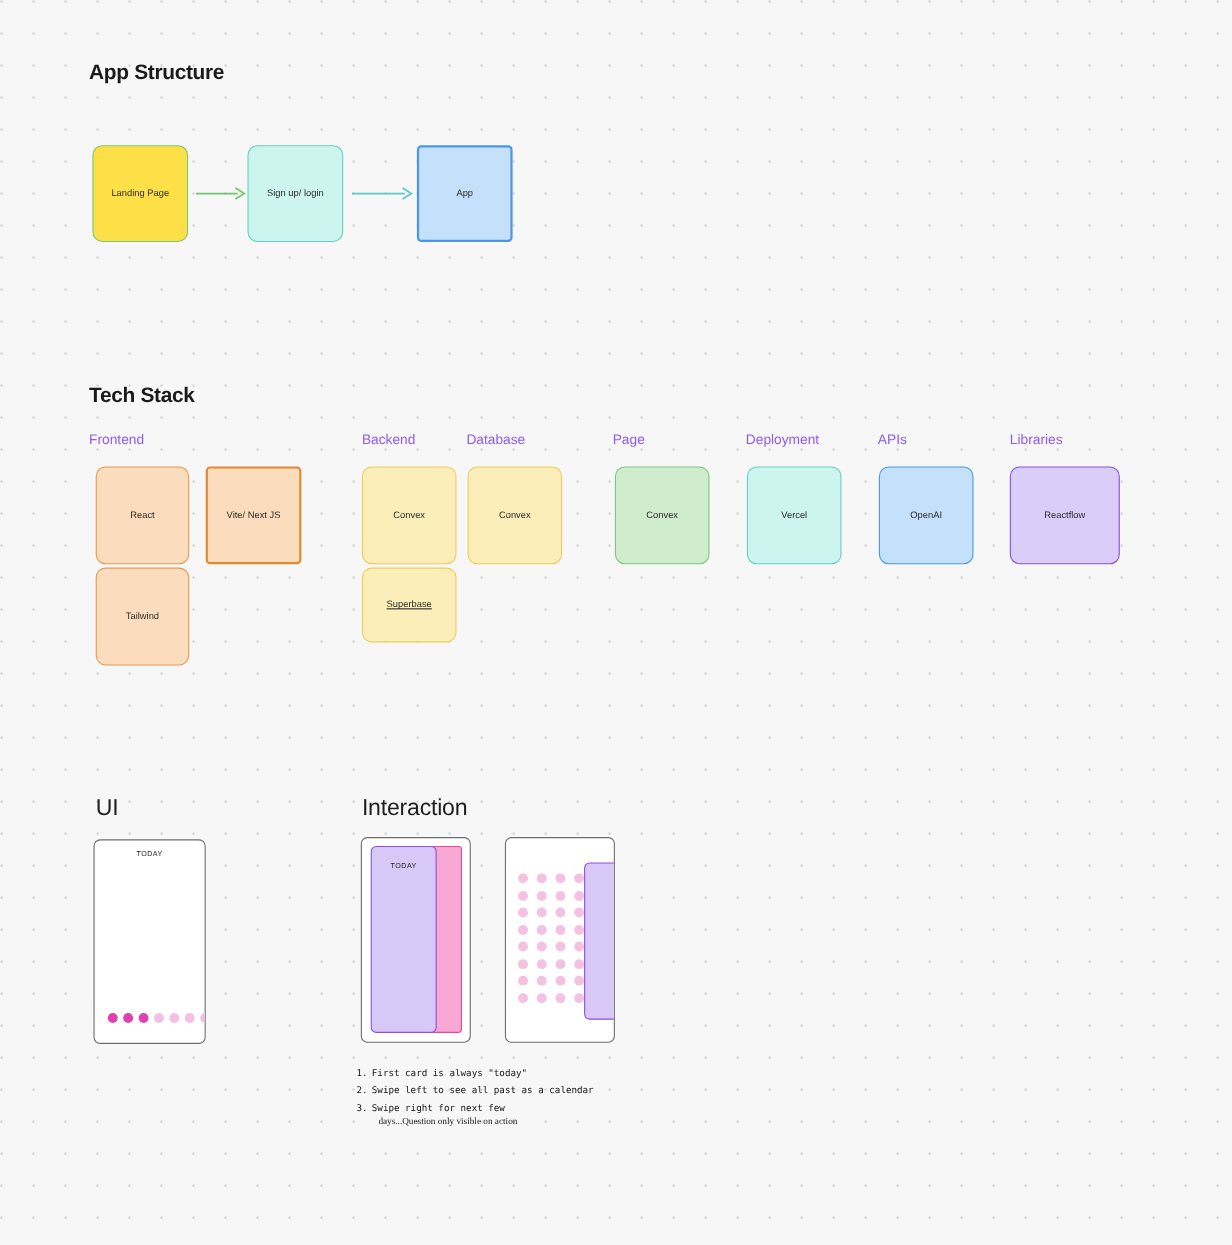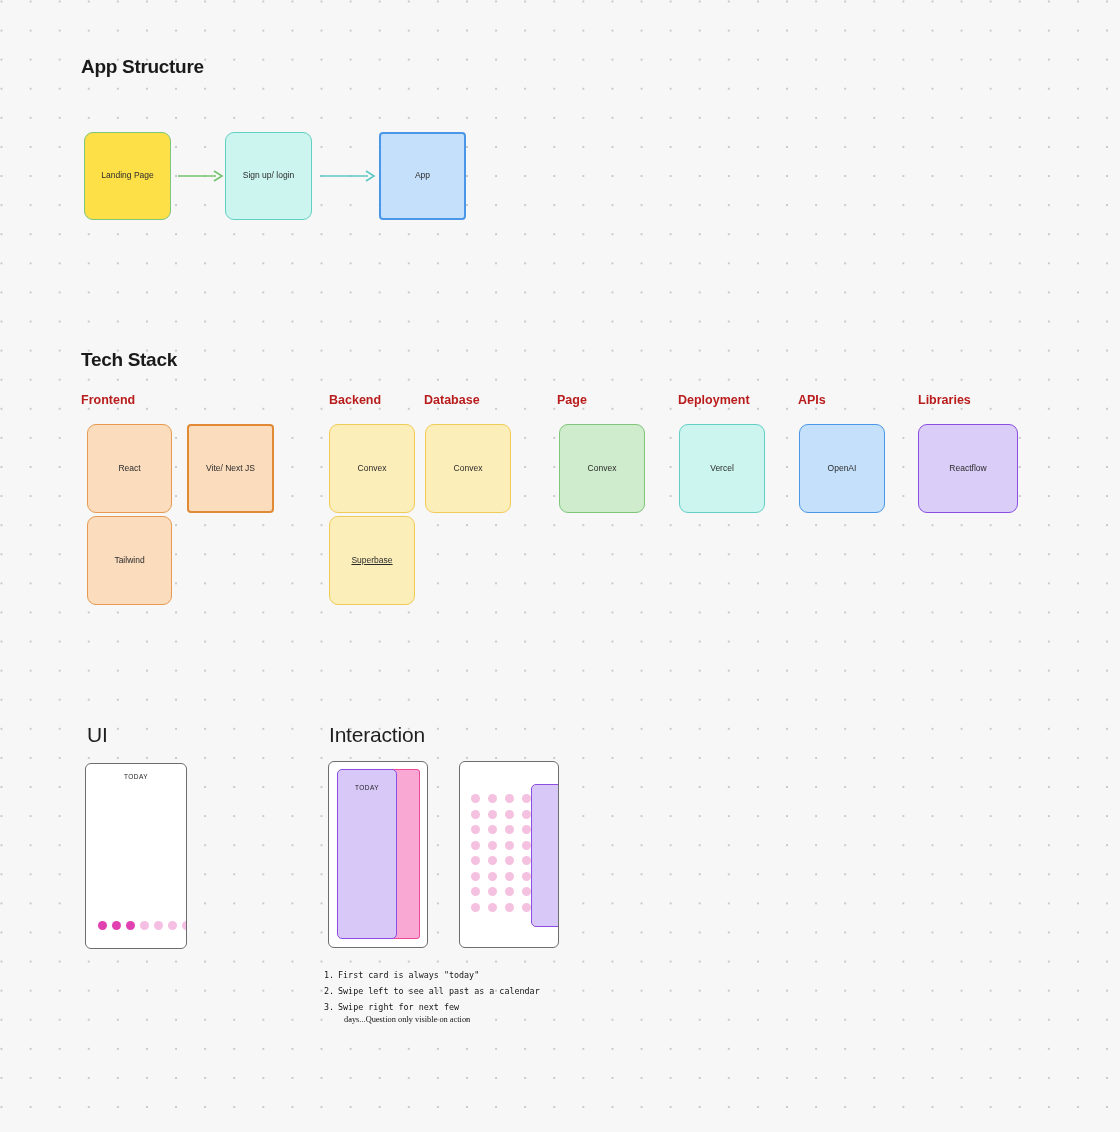--- a/index.html
+++ b/index.html
@@ -39,22 +39,22 @@
     font-size: 21px;
     font-weight: 400;
     color: #1f1f1f;
     letter-spacing: -0.2px;
     white-space: nowrap;
   }
 
   .col-heading {
     position: absolute;
     font-size: 12.5px;
-    font-weight: bold;
-    color: #b91c1c;
+    font-weight: normal;
+    color: #8b5cf6;
     white-space: nowrap;
     text-align: right;
   }
 
   
   .node {
     position: absolute;
     display: flex;
     align-items: center;
     justify-content: center;
@@ -196,21 +196,21 @@
   <div class="node sharp" style="left:187px; top:424px; width:87px; height:89px; background:#fbdcbd; border:2.2px solid #e08a36;">
     <span>Vite/ Next JS</span>
   </div>
   <div class="node rounded" style="left:87px; top:516px; width:85px; height:89px; background:#fbdcbd; border:1.3px solid #e79a4f;">
     <span>Tailwind</span>
   </div>
 
   <div class="node rounded" style="left:329px; top:424px; width:86px; height:89px; background:#fceeb9; border:1.4px solid #f0cb56;">
     <span>Convex</span>
   </div>
-  <div class="node rounded" style="left:329px; top:516px; width:86px; height:89px; background:#fceeb9; border:1.4px solid #f0cb56;text-decoration:underline;">
+  <div class="node rounded" style="left:329px; top:516px; width:86px; height:68px; background:#fceeb9; border:1.4px solid #f0cb56;text-decoration:underline;">
     <span>Superbase</span>
   </div>
 
   <div class="node rounded" style="left:425px; top:424px; width:86px; height:89px; background:#fceeb9; border:1.4px solid #f0cb56;">
     <span>Convex</span>
   </div>
 
   <div class="node rounded" style="left:559px; top:424px; width:86px; height:89px; background:#cfeccd; border:1.4px solid #7fc57a;">
     <span>Convex</span>
   </div>

